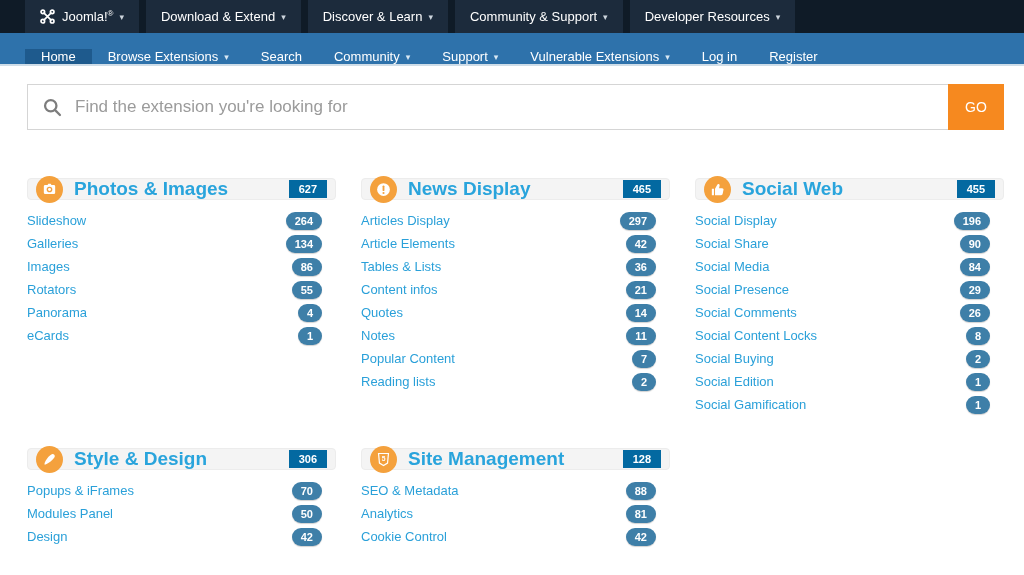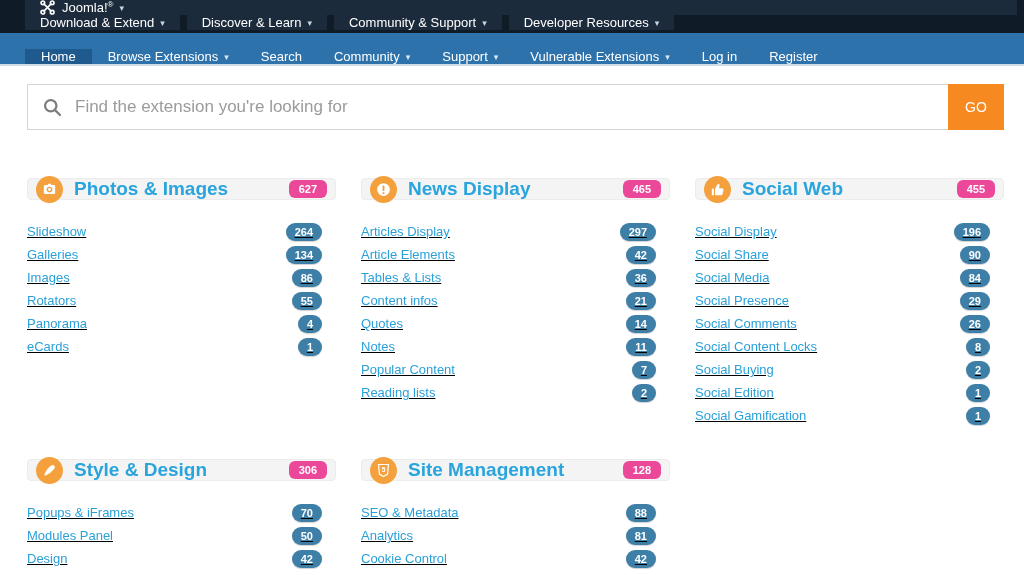--- a/index.html
+++ b/index.html
@@ -1,21 +1,21 @@
 <!DOCTYPE html>
 <html><head>
 <meta charset="utf-8">
 <style>
   * { margin:0; padding:0; box-sizing:border-box; }
   html,body { width:1024px; height:575px; overflow:hidden; background:#fff;
     font-family:"Liberation Sans", sans-serif; }
 
   
   .topnav { height:33px; background:#0f1b27; display:flex; align-items:stretch;
-    padding-left:25px;flex-direction:column; }
+    padding-left:25px; }
   .topnav-item { background:#1c2b3c; color:#fff; font-size:13px; display:flex;
     align-items:center; padding:0 15px; margin-right:7px; cursor:pointer; white-space:nowrap; }
   .topnav-item .caret { font-size:9px; margin-left:6px; color:#cdd5dd; }
   .brand-mark { margin-right:7px; display:flex; align-items:center; }
   .brand-label sup { font-size:8px; }
 
   
   .subnav { height:33px; background:#2e72ab; display:flex; align-items:flex-end;
     padding-left:25px; border-bottom:2px solid #cfdde8; }
   .subnav-item { color:#fff; font-size:13px; display:flex; align-items:center;
@@ -37,23 +37,23 @@
   
   .grid { margin:48px 20px 0 27px; display:grid;
     grid-template-columns:repeat(3,1fr); column-gap:25px; row-gap:32px;
     align-items:start; }
   .card-header { background:#f4f4f4; border:1px solid #ececec; border-radius:4px;
     height:22px; display:flex; align-items:center; padding:0 8px; }
   .icon-circle { width:27px; height:27px; border-radius:50%; background:#f4a13d;
     display:flex; align-items:center; justify-content:center; flex:none; }
   .card-title { color:#29a4dc; font-size:19px; font-weight:600; margin-left:11px;
     cursor:pointer; white-space:nowrap; }
-  .count-badge { margin-left:auto; background:#ec4899; color:#fff; font-size:11px;
-    font-weight:bold; padding:3px 10px; border-radius:6px; }
-  .card-items { margin-top:20px; padding-right:14px;text-decoration:underline; }
+  .count-badge { margin-left:auto; background:#0369a1; color:#fff; font-size:11px;
+    font-weight:bold; padding:3px 10px; border-radius:0; }
+  .card-items { margin-top:9px; padding-right:14px; }
   .item-row { height:23px; display:flex; align-items:center; justify-content:space-between; }
   .item-link { color:#2aa0d9; font-size:13px; cursor:pointer; }
   .item-badge { background:#3e7fa8; color:#fff; font-size:11px; font-weight:bold;
     padding:3px 9px; border-radius:10px; min-width:14px; text-align:center;
     box-shadow:0 1px 1px rgba(0,0,0,.18); }
 </style>
 </head>
 <body>
 
 <nav class="topnav">

